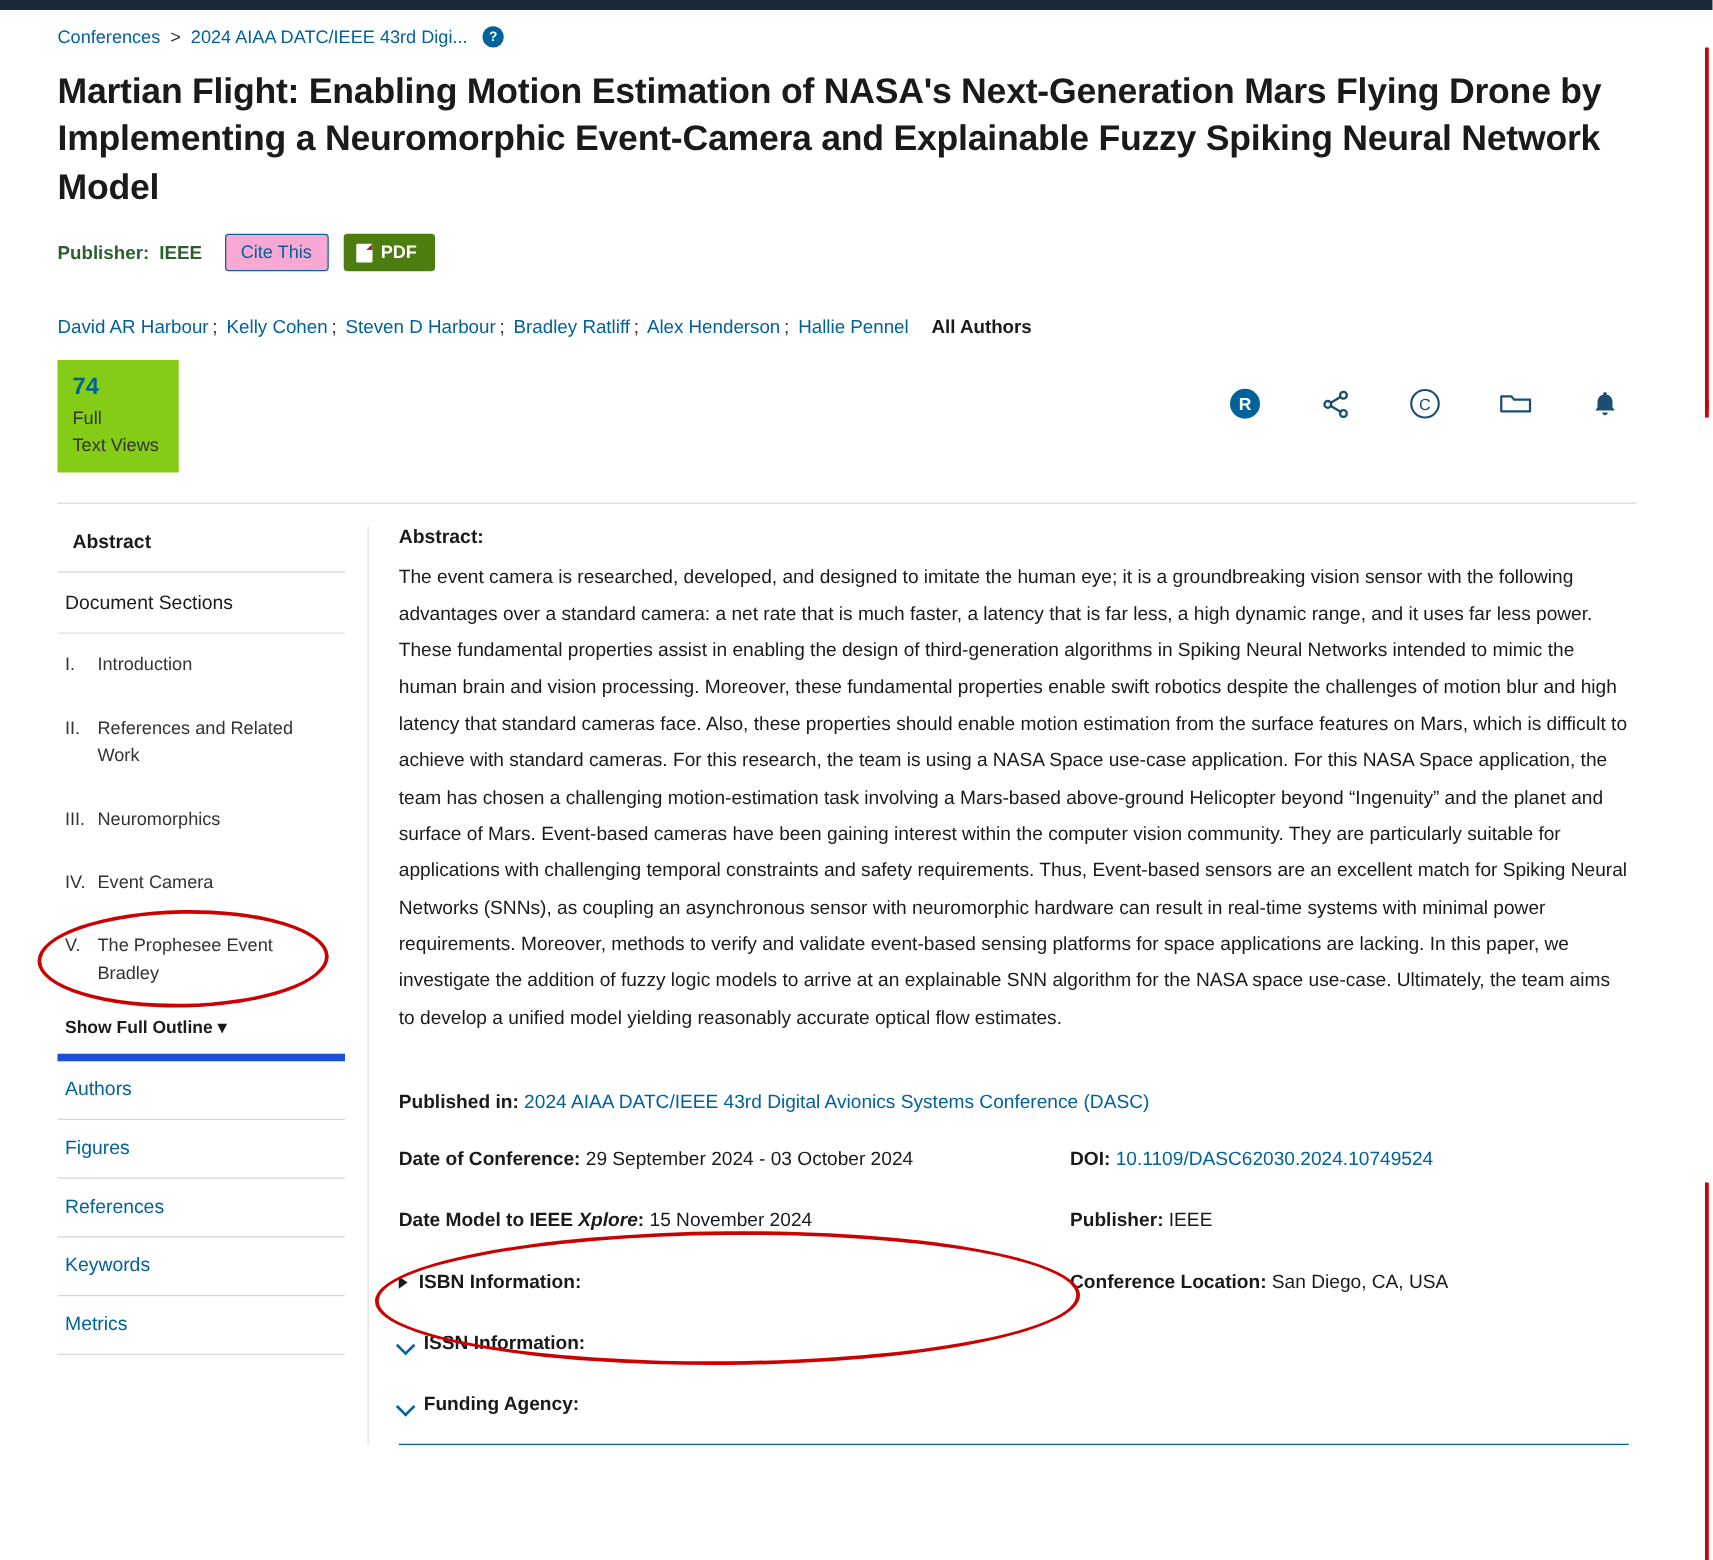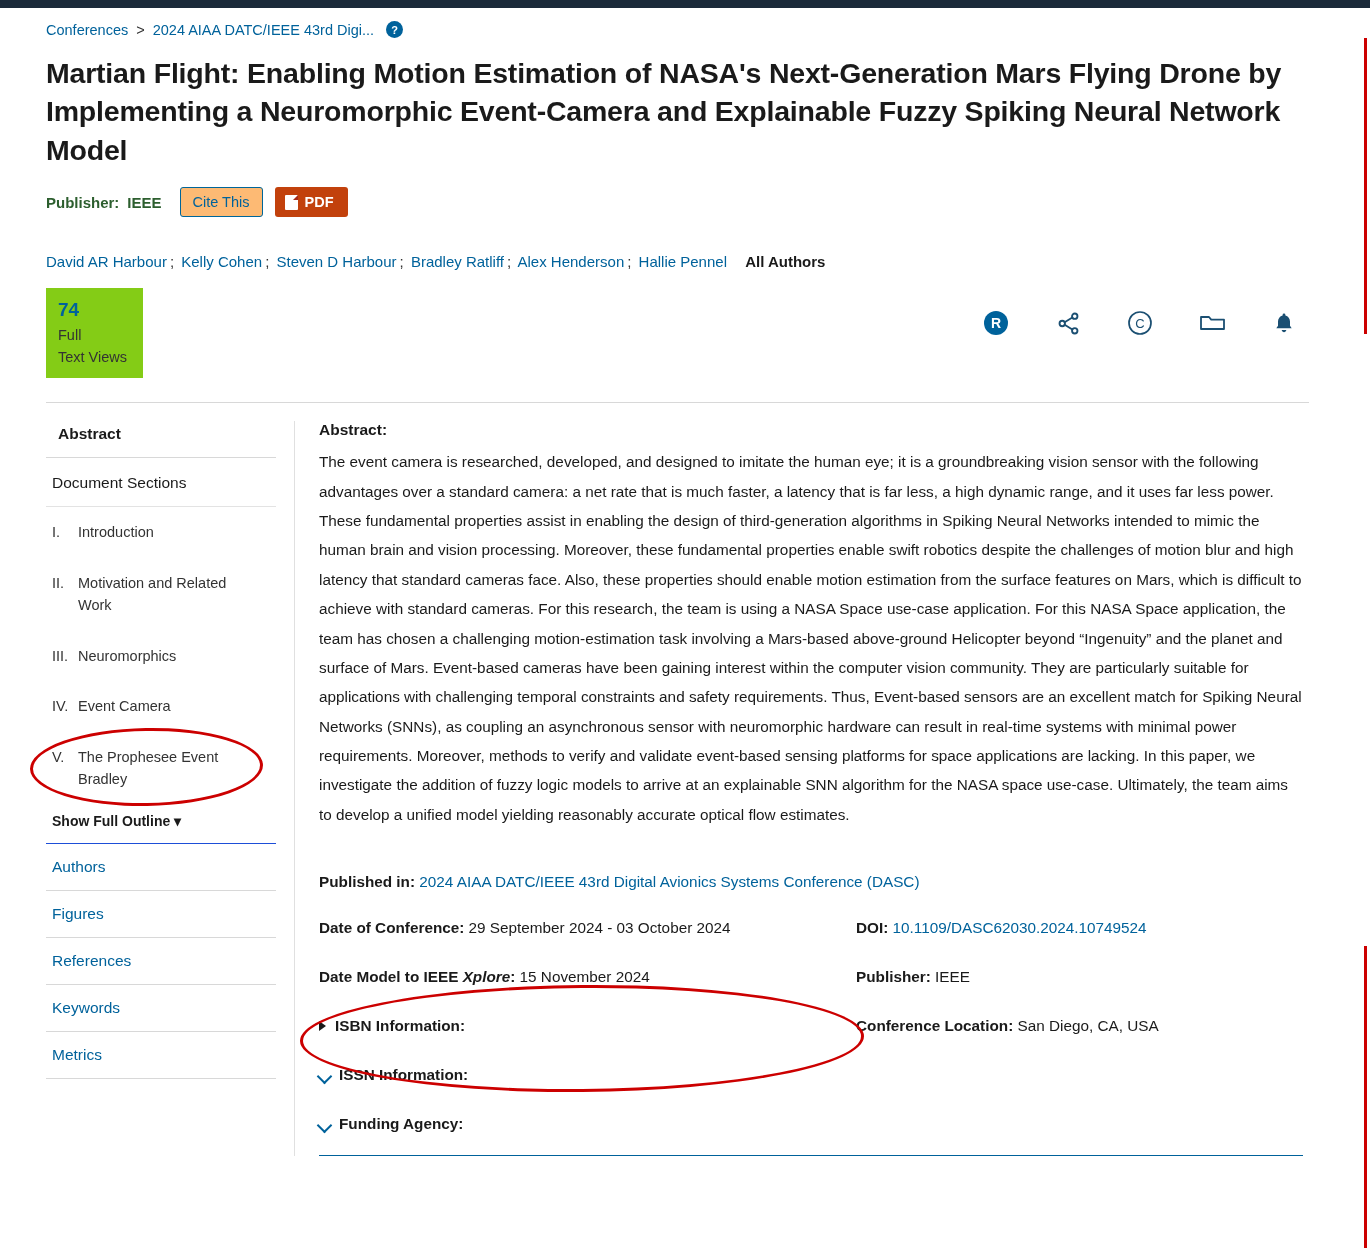--- a/index.html
+++ b/index.html
@@ -82,30 +82,30 @@
   }
   .pub-name {
     font-size: 15px;
     font-weight: bold;
     color: #2c5e2e;
     margin-left: -4px;
   }
   .btn-cite {
     margin-left: 6px;
     border: 1px solid #006699;
-    background: #fdba74;
+    background: #f9a8d4;
     color: #00629b;
     font-size: 14.5px;
     padding: 6px 12px;
     border-radius: 3px;
     cursor: pointer;
     font-family: inherit;
   }
   .btn-pdf {
-    background: #c2410c;
+    background: #4d7c0f;
     color: #fff;
     border: none;
     font-size: 14.5px;
     font-weight: bold;
     padding: 7px 14px 7px 10px;
     border-radius: 3px;
     cursor: pointer;
     display: inline-flex;
     align-items: center;
     gap: 7px;
@@ -223,21 +223,21 @@
   .side-section .txt {
     display: inline-block;
     max-width: 180px;
     vertical-align: top;
   }
   .show-outline {
     font-size: 14px;
     font-weight: bold;
     color: #1a1a1a;
     padding: 8px 0 14px 6px;
-    border-bottom: 1px solid #1d4ed8;
+    border-bottom: 6px solid #1d4ed8;
     cursor: pointer;
   }
   .side-link {
     font-size: 15.5px;
     color: #00629b;
     padding: 14px 0 14px 6px;
     border-bottom: 1px solid #d8d8d8;
     cursor: pointer;
   }
   
@@ -432,21 +432,21 @@
     <div class="main">
 
       <div class="sidebar">
         <div class="side-head">Abstract</div>
         <div class="side-sub">Document Sections</div>
 
         <div class="side-section">
           <span class="num">I.</span><span class="txt">Introduction</span>
         </div>
         <div class="side-section">
-          <span class="num">II.</span><span class="txt">Motivation and Related Work</span>
+          <span class="num">II.</span><span class="txt">References and Related Work</span>
         </div>
         <div class="side-section">
           <span class="num">III.</span><span class="txt">Neuromorphics</span>
         </div>
         <div class="side-section">
           <span class="num">IV.</span><span class="txt">Event Camera</span>
         </div>
         <div class="side-section">
           <span class="num">V.</span><span class="txt">The Prophesee Event Bradley</span>
         </div>

